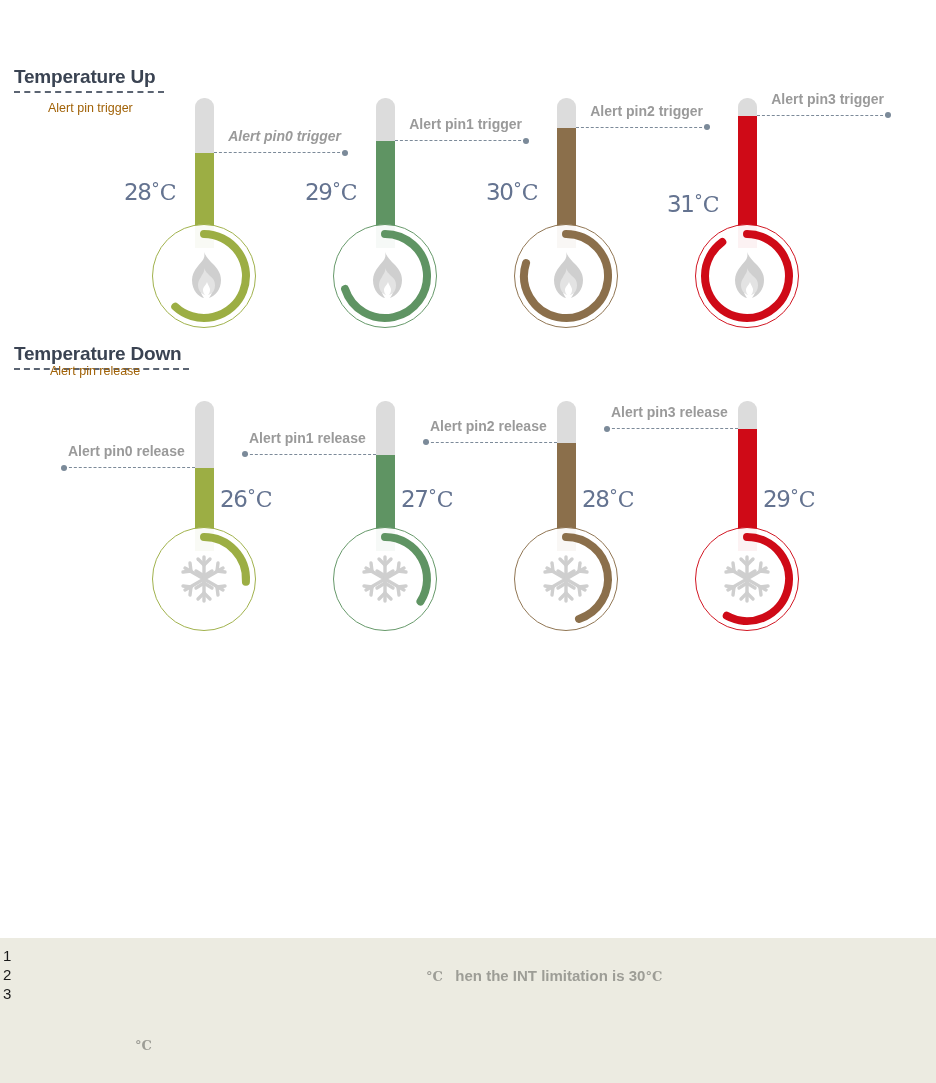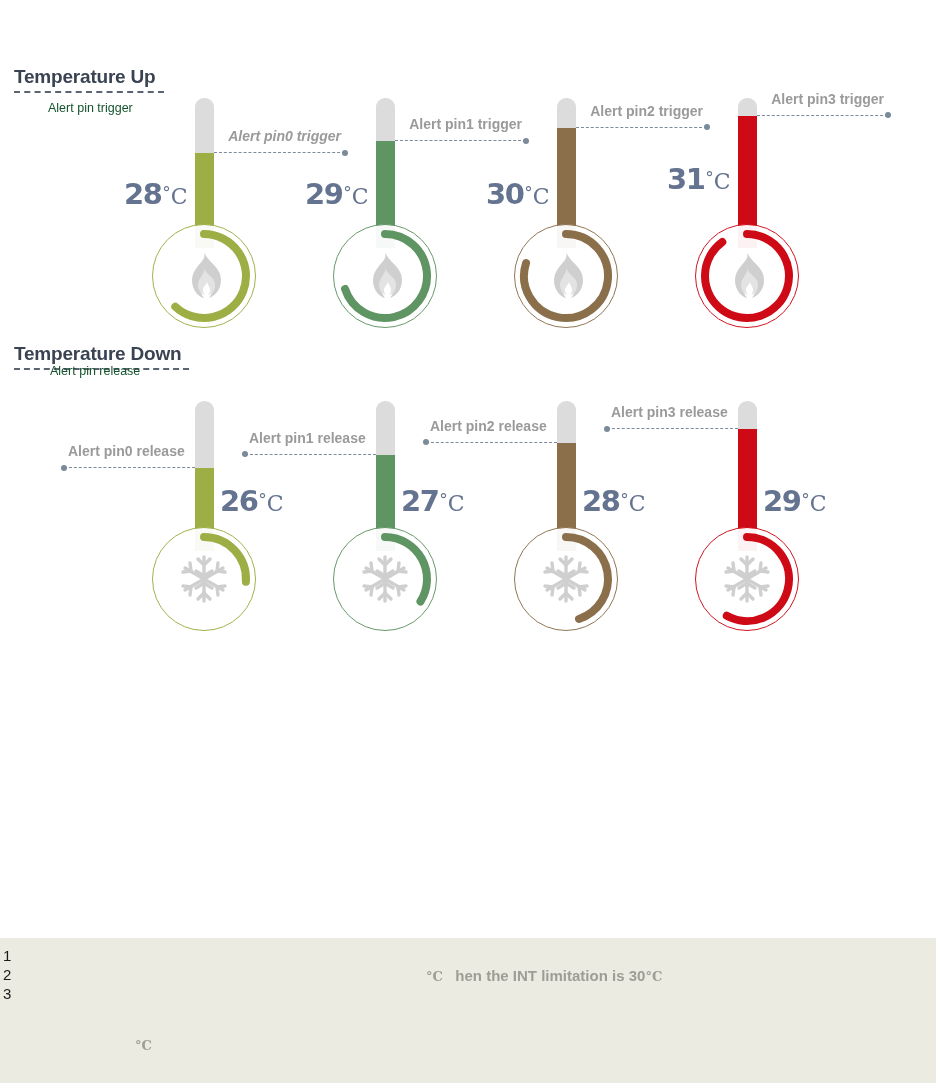--- a/index.html
+++ b/index.html
@@ -24,21 +24,21 @@
   .section-title::after {
     content: "";
     position: absolute;
     left: 0; right: -8px;
     bottom: -5px;
     border-bottom: 2px dashed #5b6472;
   }
   .section-sub {
     position: absolute;
     font-size: 12.5px;
-    color: #14532d;
+    color: #a16207;
     white-space: nowrap;
   }
 
   
   .gauge { position: absolute; width: 190px; height: 230px; }
 
   .tube {
     position: absolute;
     left: 43px;
     top: 0px;
@@ -78,22 +78,22 @@
 
   
   .readout {
     position: absolute;
     white-space: nowrap;
     color: #647390;
     line-height: 1;
   }
   .readout .num {
     font-family: "DejaVu Sans", sans-serif;
-    font-size: 29px;
-    font-weight: bold;
+    font-size: 23px;
+    font-weight: normal;
     letter-spacing: -1.5px;
   }
   .readout .deg {
     font-family: "DejaVu Serif", serif;
     font-size: 17px;
     vertical-align: super;
     margin-left: 1px;
   }
   .readout .unit {
     font-family: "DejaVu Serif", serif;
@@ -240,21 +240,21 @@
           <path d="M 52 10 A 42 42 0 1 1 27.31 18.02" fill="none" stroke="#cf0a17" stroke-width="8" stroke-linecap="round"></path>
         </svg>
         <div class="glyph">
           <svg width="44" height="50" viewBox="0 0 44 50" aria-hidden="true">
             <path fill="#cfcfcf" d="M22 1c2 7-3 10-6 14-4 5-6 9-6 14 0 11 7 17 12 18-3-4-4-7-3-11 1-4 4-6 5-10 2 4 5 5 6 10 1 4 0 7-3 11 6-2 12-8 12-18 0-7-4-12-8-16-3-3-7-7-9-12z"></path>
             <path fill="#e3e3e3" d="M22 17c1 4-2 6-3 9-2 3-3 5-3 8 0 6 4 9 7 10-2-2-2-4-2-6 1-3 3-4 4-7 1 3 2 4 3 7 0 2 0 4-2 6 4-1 7-4 7-10 0-4-2-7-5-9-2-2-5-5-6-8z"></path>
           </svg>
         </div>
       </div>
     </div>
-    <div class="readout" style="top: 117px; left: 667px;"><span class="num">31</span><span class="deg">°</span><span class="unit">C</span></div>
+    <div class="readout" style="top: 144px; left: 667px;"><span class="num">31</span><span class="deg">°</span><span class="unit">C</span></div>
     <div class="callout dot-right" style="top: 37.5px; height: 30px; left: 757px; width: 131px;">
       <div class="cline"></div>
       <div class="cdot"></div>
       <div class="ctext">Alert pin3 trigger</div>
     </div>
     <div class="section-title" style="left: 14px; top: 295px;">Temperature Down</div>
     <div class="section-sub" style="left: 50px; top: 316px;">Alert pin release</div>
     <div class="gauge" style="left: 152px; top: 353px; --c: #9cae44;">
       <div class="tube">
         <div class="fill" style="height: 83px;"></div>

